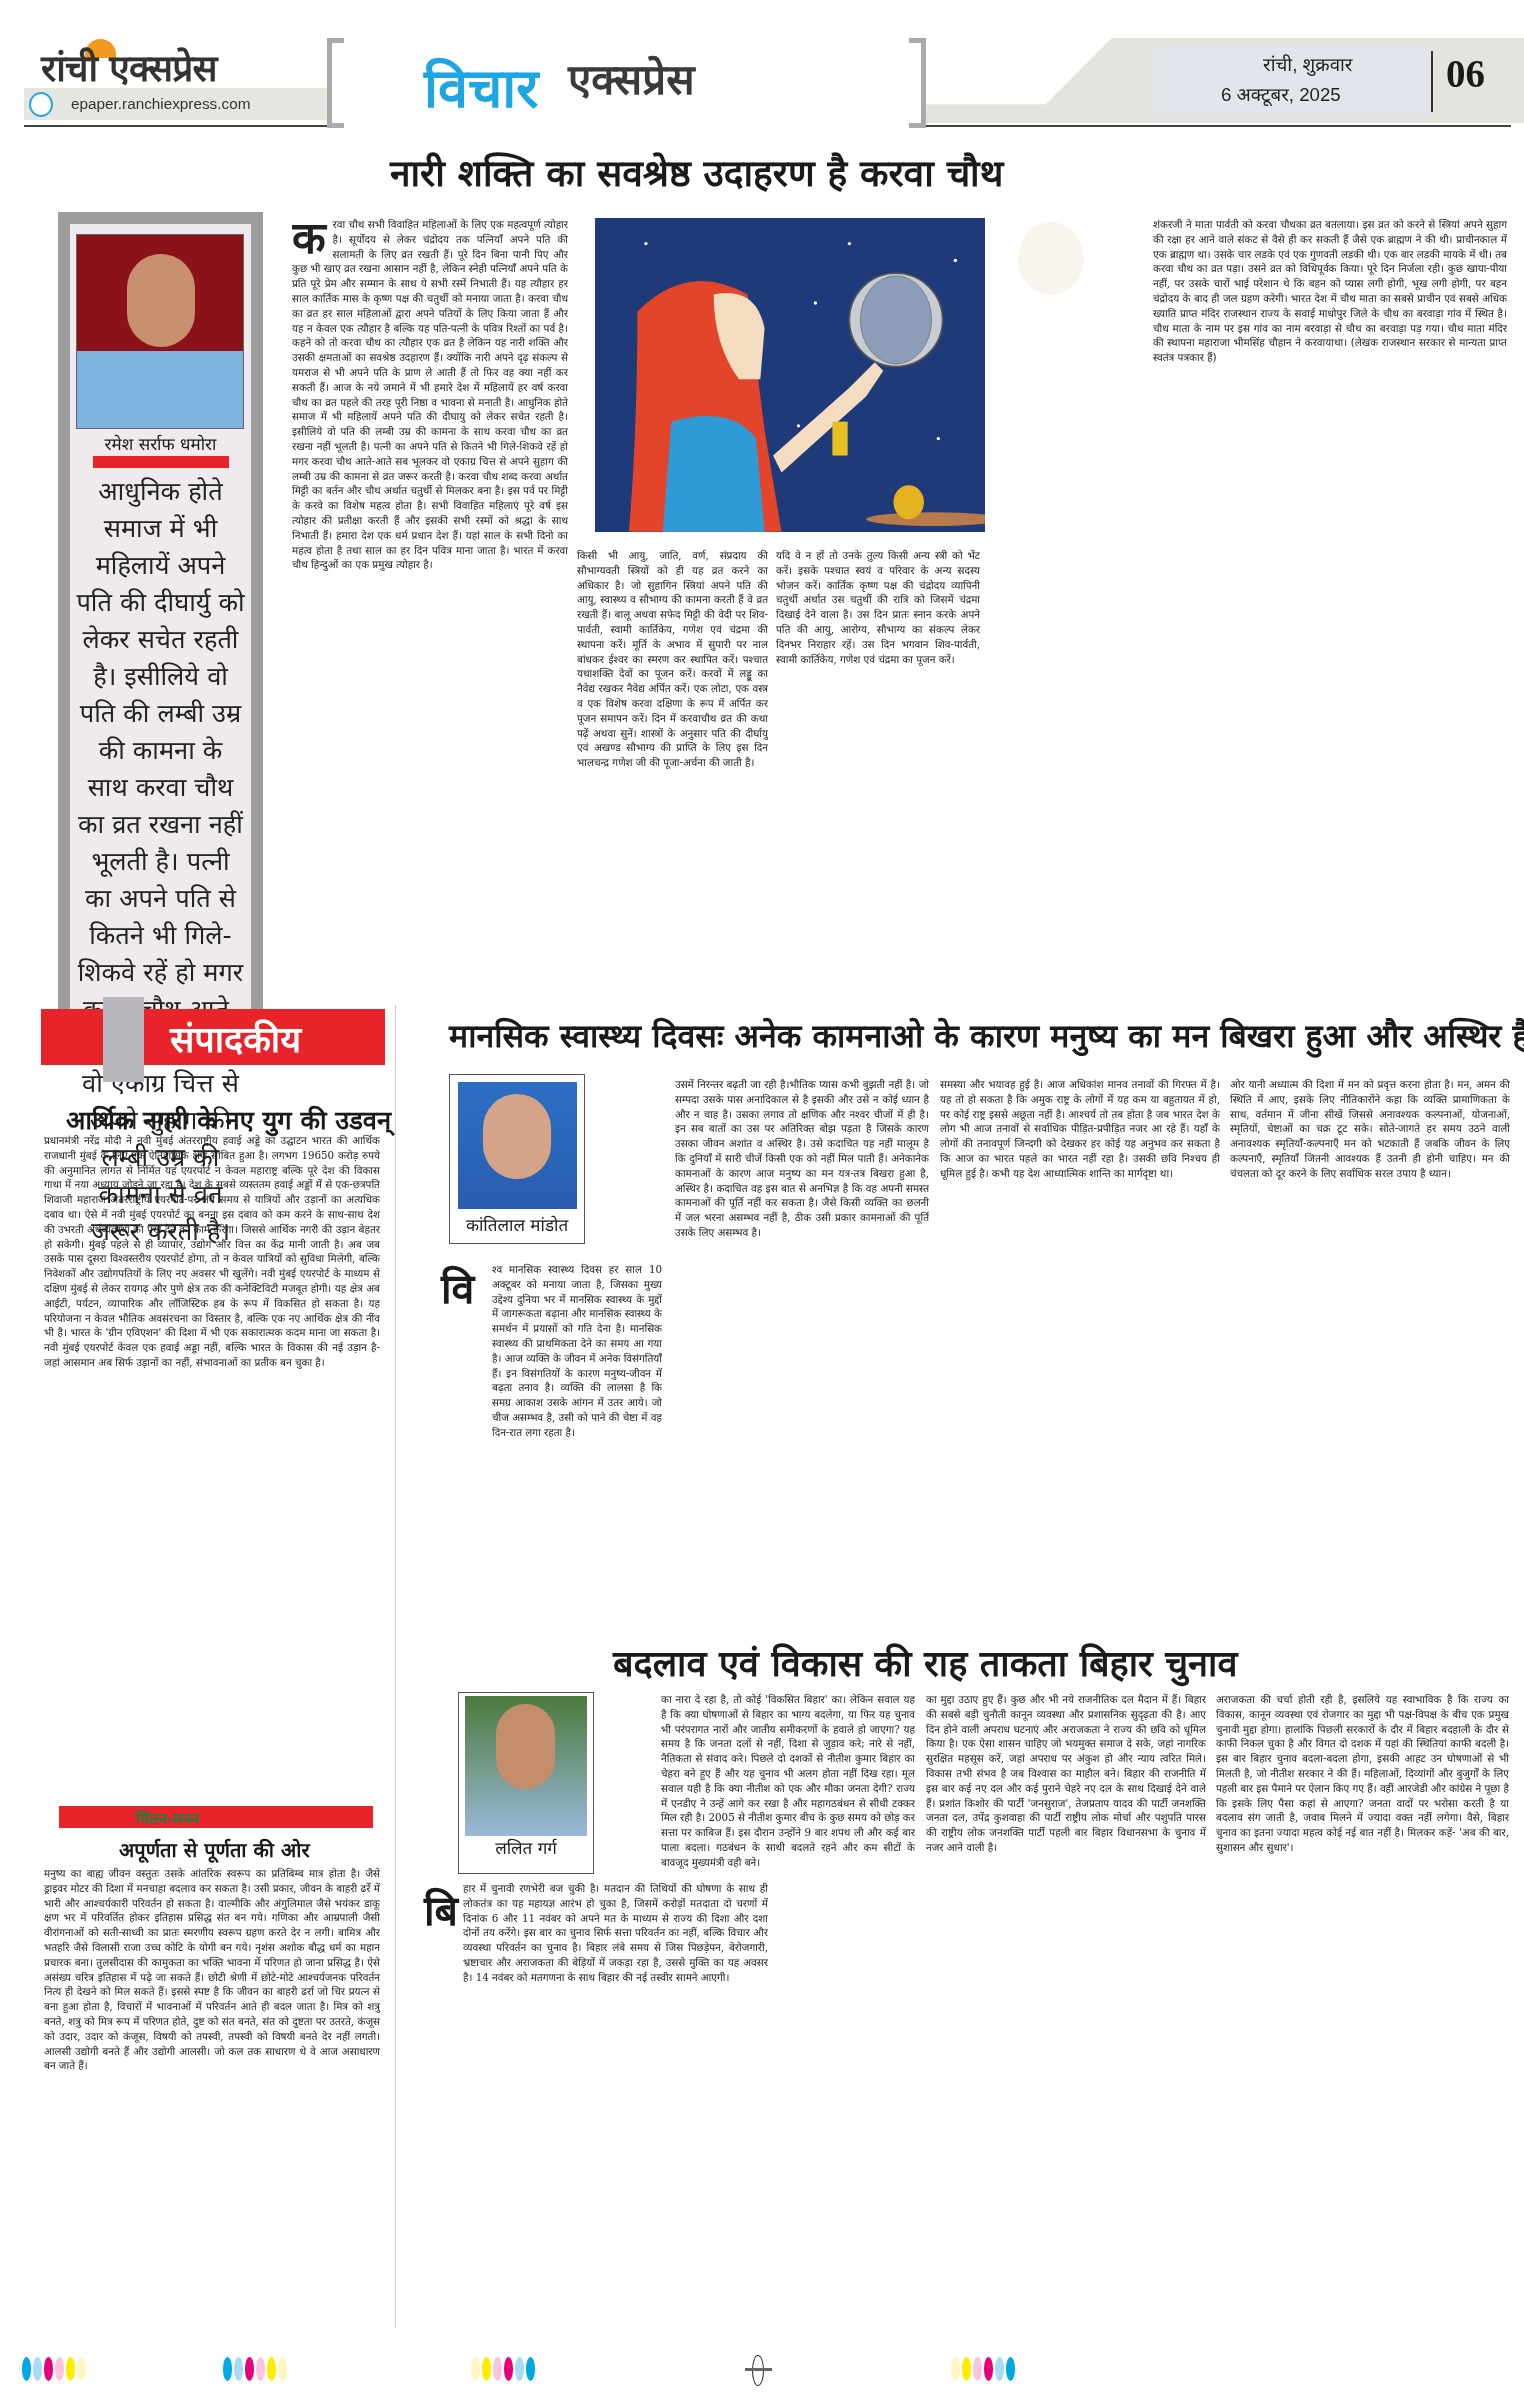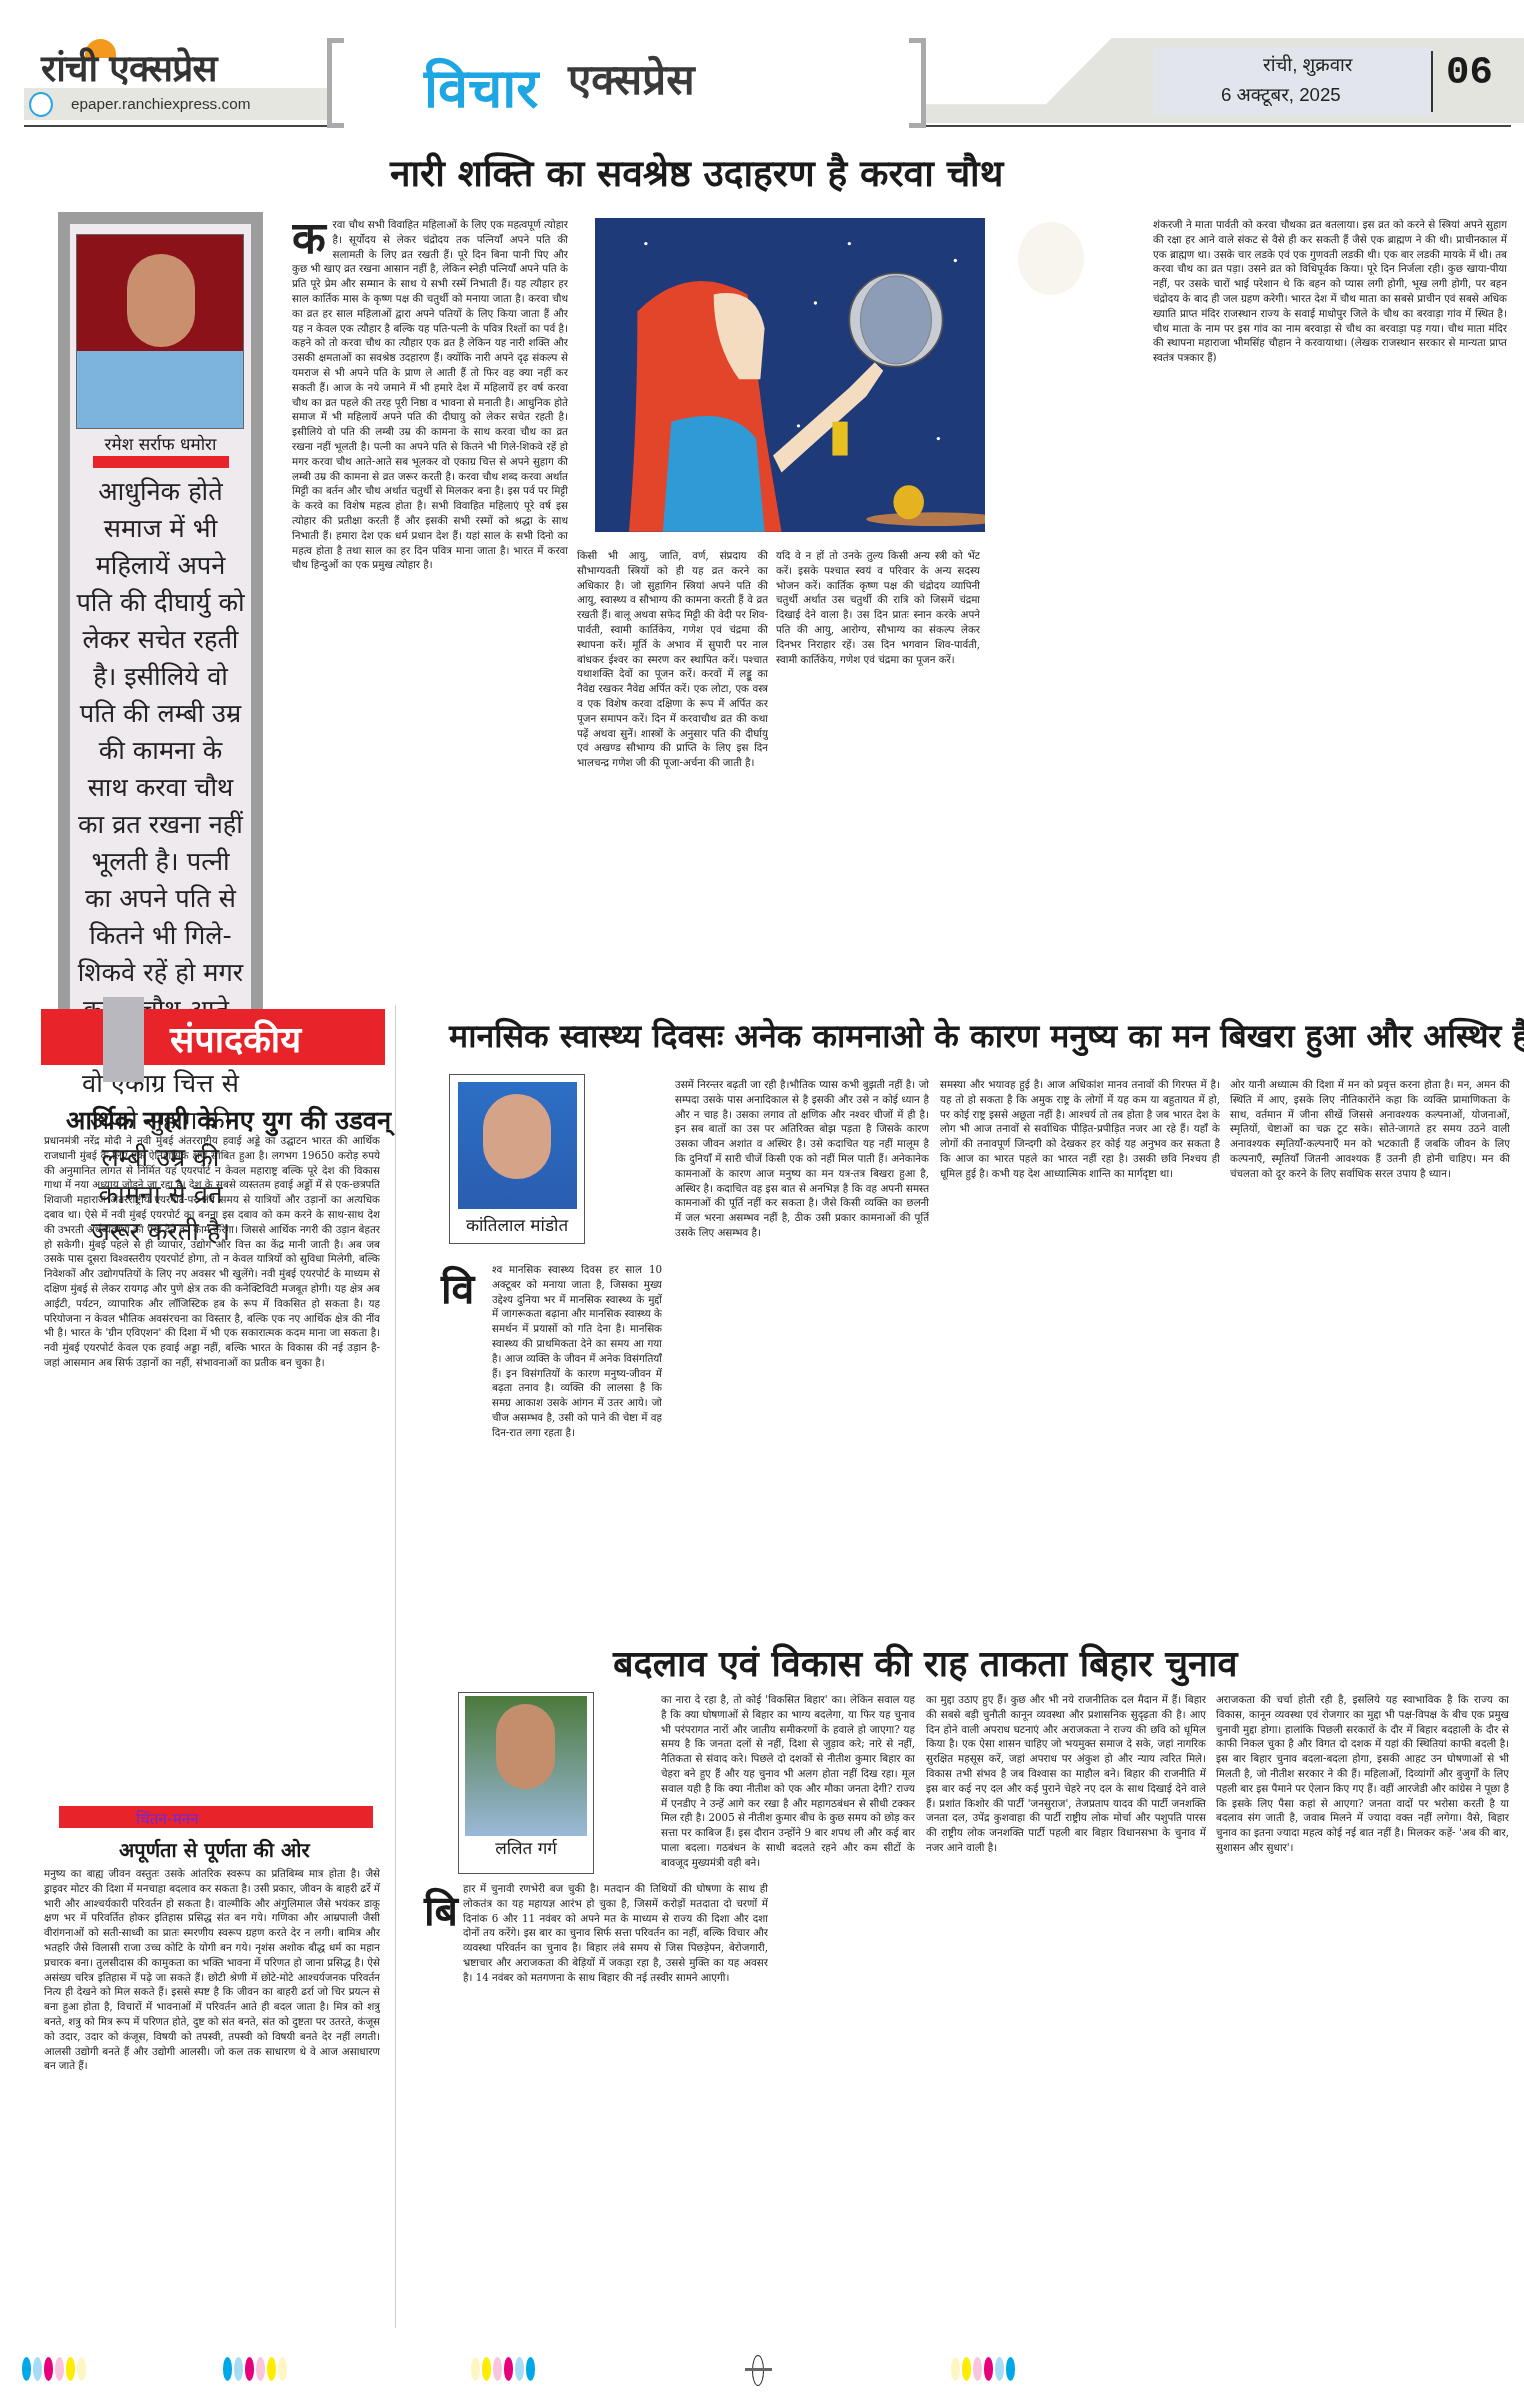--- a/index.html
+++ b/index.html
@@ -15,21 +15,21 @@
 .brk{width:17px;height:90px;border:5.1px solid #aaa;}
 #brkL{left:327px;top:38px;border-right:none}
 #brkR{left:909px;top:38px;border-left:none}
 #sectA{left:424px;top:49px;font-family:"DejaVu Sans",sans-serif;font-weight:bold;font-size:54px;color:#1ea6e3}
 #sectB{left:568px;top:49px;font-family:"DejaVu Sans",sans-serif;font-weight:bold;font-size:42px;color:#3a3a3a}
 #dateBand{left:926px;top:38px;width:599px;height:85px;background:#e4e4de;clip-path:polygon(0 100%,0 78%,20% 78%,31% 0,100% 0,100% 100%)}
 #dateBox{left:1153px;top:47px;width:280px;height:68px;background:#e2e5ec}
 #city{left:1263px;top:51px;font-family:"Liberation Sans",sans-serif;font-size:18.7px;color:#222}
 #date{left:1221px;top:81px;font-family:"Liberation Sans",sans-serif;font-size:18.7px;color:#222}
 #dsep{left:1431px;top:51px;width:1.7px;height:61px;background:#333}
-#page{left:1446px;top:51px;font-family:Liberation Mono, monospace;font-size:39px;font-weight:bold;color:#1a1a1a}
+#page{left:1446px;top:51px;font-family:Liberation Serif, serif;font-size:39px;font-weight:bold;color:#1a1a1a}
 #rule2{left:926px;top:125px;width:585px;height:1.7px;background:#444}
 
 .hl{font-family:"DejaVu Sans",sans-serif;font-weight:bold;color:#1a1a1a;white-space:nowrap}
 #h1{left:390px;top:146px;font-size:37px}
 
 #abox{left:58px;top:212px;width:205px;height:814px;background:#9d9d9d}
 #abox .inner{position:absolute;left:12px;top:12px;right:12px;bottom:12px;background:#eeeaee}
 #photo1{left:76px;top:234px;width:168px;height:195px;background:linear-gradient(#8a1218 0 60%,#7cb4de 60%);border:0.8px solid #666}
 #face1{left:127px;top:254px;width:68px;height:93px;border-radius:34px;background:#c99070}
 #aname1{left:58px;top:432px;width:205px;text-align:center;font-family:"DejaVu Sans",sans-serif;font-size:17px}
@@ -45,21 +45,21 @@
 #art1c4{left:1153px;top:217px;width:354px;height:789px}
 
 #edBand{left:41px;top:1009px;width:344px;height:56px;background:#e9232a}
 #edTab{left:103px;top:997px;width:41px;height:85px;background:#b8b8be}
 #edTitle{left:170px;top:1014px;font-family:"DejaVu Sans",sans-serif;font-weight:bold;font-size:36px;color:#fff}
 #edHead{left:66px;top:1102px;font-size:25.4px}
 #edBody{left:44px;top:1133px;width:336px;height:670px}
 #vline{left:395px;top:1005px;width:0.8px;height:1323px;background:#ccc}
 
 #chBand{left:59px;top:1806px;width:314px;height:22px;background:#e9232a}
-#chTitle{left:136px;top:1808px;font-family:"DejaVu Sans",sans-serif;font-size:15.3px;color:#6d28d9;font-weight:normal}
+#chTitle{left:136px;top:1808px;font-family:"DejaVu Sans",sans-serif;font-size:15.3px;color:#15803d;font-weight:bold}
 #chHead{left:119px;top:1836px;font-size:20px}
 #chBody{left:44px;top:1866px;width:336px;height:475px}
 
 #h2{left:449px;top:1013px;font-size:32px}
 #photo2box{left:449px;top:1074px;width:136px;height:170px;border:1.7px solid #555;background:#fff}
 #photo2{left:458px;top:1082px;width:119px;height:127px;background:linear-gradient(#2c6fc4,#2a5db0)}
 #face2{left:483px;top:1094px;width:68px;height:85px;border-radius:34px;background:#d5a488}
 #aname2{left:449px;top:1213px;width:136px;text-align:center;font-family:"DejaVu Sans",sans-serif;font-size:17px}
 #dropV{left:441px;top:1259px;font-family:"DejaVu Sans",sans-serif;font-weight:bold;font-size:41px}
 #art2c1{left:471px;top:1262px;width:220px;height:373px;text-indent:0}

